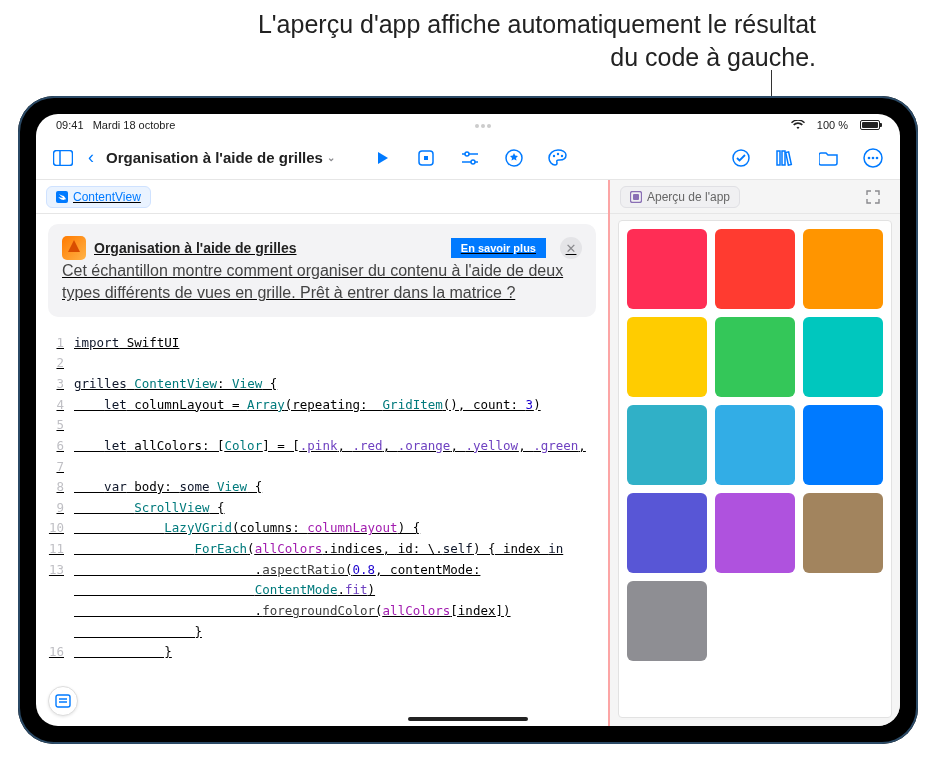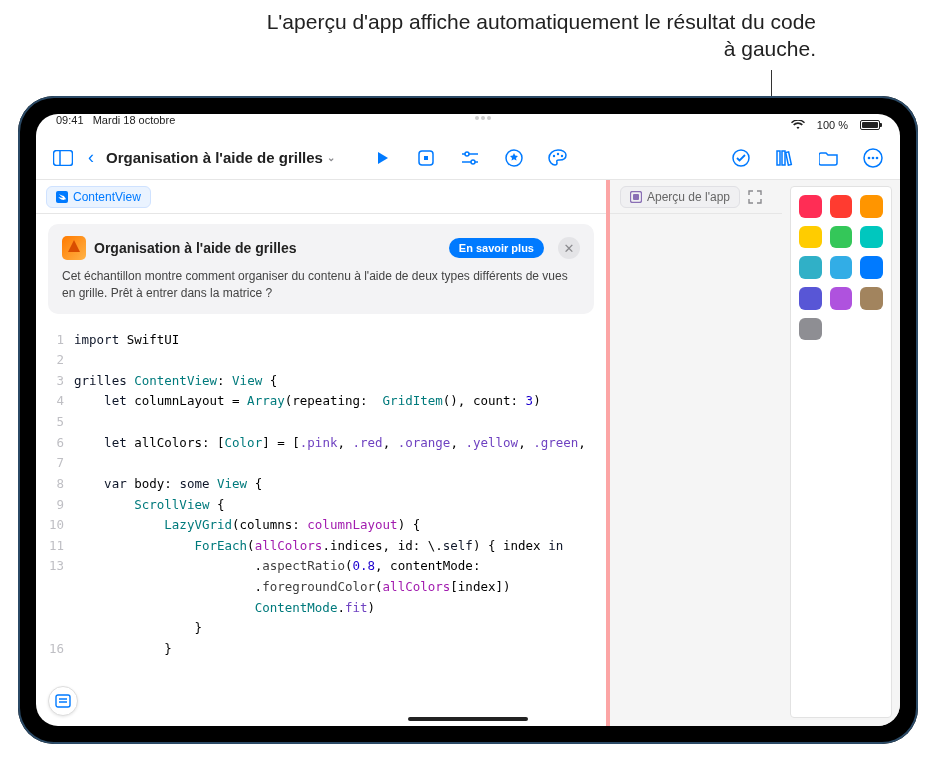--- a/index.html
+++ b/index.html
@@ -9,21 +9,21 @@
     width: 936px;
     height: 763px;
     position: relative;
   }
   .annotation {
     position: absolute;
     top: 8px;
     right: 120px;
     width: 560px;
     text-align: right;
-    font-size: 21px;
+    font-size: 25px;
     color: #222;
     line-height: 1.3;
   }
   .anno-line {
     position: absolute;
     top: 70px;
     right: 164px;
     width: 1px;
     height: 130px;
     background: #333;
@@ -46,20 +46,21 @@
     border-radius: 22px;
     overflow: hidden;
     position: relative;
     display: flex;
     flex-direction: column;
   }
   .status-bar {
     height: 22px;
     display: flex;
     justify-content: space-between;
+    align-items: center;
     padding: 0 20px;
     font-size: 11px;
     font-weight: 500;
     color: #222;
     flex-shrink: 0;
   }
   .status-right { display: flex; align-items: center; gap: 12px; }
   .battery { display:inline-block; width:20px; height:10px; border:1px solid #222; border-radius:2px; position:relative; }
   .battery::after { content:''; position:absolute; right:-3px; top:2px; width:2px; height:4px; background:#222; border-radius:0 1px 1px 0;}
   .battery-fill { position:absolute; left:1px; top:1px; bottom:1px; width:90%; background:#222; border-radius:1px;}
@@ -84,26 +85,27 @@
   .main {
     flex: 1;
     display: flex;
     min-height: 0;
   }
   .editor-pane {
     flex: 1;
     display: flex;
     flex-direction: column;
     min-width: 0;
-    border-right: 4px solid #fca5a5;
+    border-right: 2px solid #fca5a5;
+    text-decoration: underline;
   }
   .preview-pane {
     width: 290px;
     display: flex;
-    flex-direction: row;
+    flex-direction: column;
     background: #f5f5f5;
   }
   .tab-row {
     height: 34px;
     display: flex;
     align-items: center;
     padding: 0 10px;
     border-bottom: 1px solid #e6e6e6;
     gap: 8px;
     flex-shrink: 0;
@@ -131,24 +133,24 @@
     padding: 12px 14px;
     position: relative;
     flex-shrink: 0;
   }
   .info-head { display:flex; align-items:center; gap:8px;}
   .info-title { font-size:14px; font-weight:700; color:#222; flex:1;}
   .info-img { width:24px; height:24px; background: linear-gradient(135deg,#ff7a00,#ffb347); border-radius:5px; position:relative;}
   .info-img::after{content:'';position:absolute;left:6px;top:4px;width:0;height:0;border-left:6px solid transparent;border-right:6px solid transparent;border-bottom:12px solid #d94e00;}
   .learn-btn {
     background:#007aff; color:#fff; font-size:11px; font-weight:600;
-    padding: 4px 10px; border-radius: 10px; border:none; cursor:pointer;
+    padding: 4px 10px; border-radius: 0; border:none; cursor:pointer;
   }
   .close-x { width:22px; height:22px; border-radius:11px; background:#e4e4e7; color:#8a8a8e; display:flex; align-items:center; justify-content:center; font-size:13px; cursor:pointer; margin-left:6px;}
-  .info-desc { font-size:12px; color:#444; margin-top:8px; line-height:1.4;}
+  .info-desc { font-size:16px; color:#444; line-height:1.4;}
   .code-area {
     flex:1;
     overflow:auto;
     font-family: "SF Mono", Menlo, monospace;
     font-size: 12.5px;
     padding: 6px 0 20px;
     position: relative;
   }
   .code-line { display:flex; padding: 0 12px; line-height:1.65;}
   .ln { width: 26px; text-align:right; color:#bfbfc4; user-select:none; padding-right:10px; flex-shrink:0;}
@@ -371,25 +373,25 @@
             <div class="code-line">
               <span class="ln">11</span>
               <span class="code">                <span class="type">ForEach</span>(<span class="id">allColors</span>.indices, id: \.<span class="kw">self</span>) { index <span class="kw">in</span></span>
             </div>
             <div class="code-line">
               <span class="ln">13</span>
               <span class="code">                        .<span class="fn">aspectRatio</span>(<span class="num">0.8</span>, contentMode:</span>
             </div>
             <div class="code-line">
               <span class="ln"></span>
+              <span class="code">                        <span class="type">ContentMode</span>.<span class="enum">fit</span>)</span>
+            </div>
+            <div class="code-line">
+              <span class="ln"></span>
               <span class="code">                        .<span class="fn">foregroundColor</span>(<span class="id">allColors</span>[index])</span>
-            </div>
-            <div class="code-line">
-              <span class="ln"></span>
-              <span class="code">                        <span class="type">ContentMode</span>.<span class="enum">fit</span>)</span>
             </div>
             <div class="code-line">
               <span class="ln"></span>
               <span class="code">                }</span>
             </div>
             <div class="code-line">
               <span class="ln">16</span>
               <span class="code">            }</span>
             </div>
           </div>

